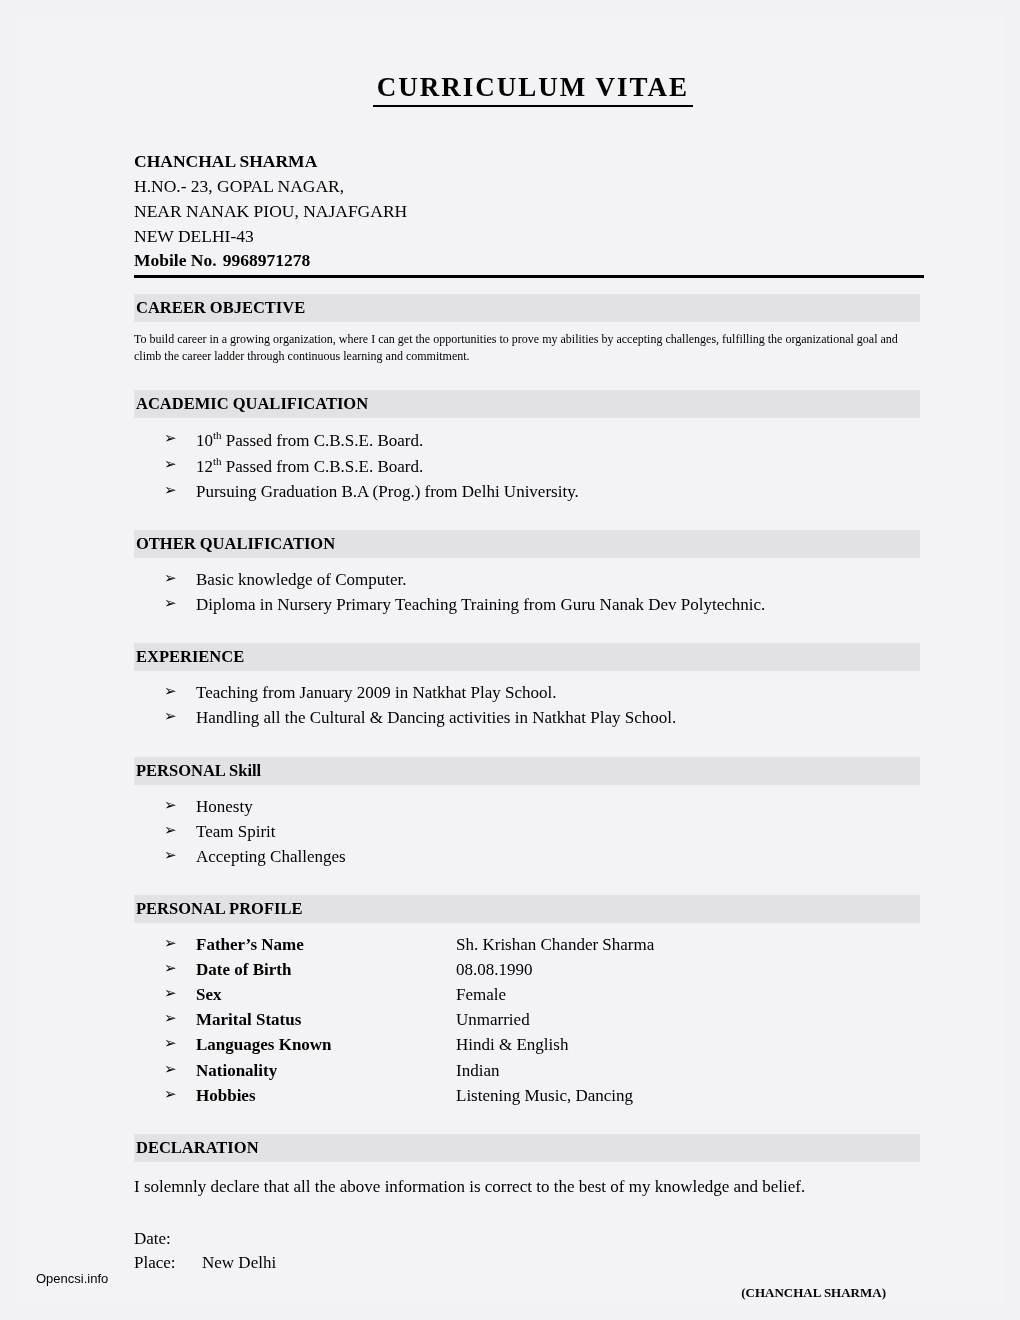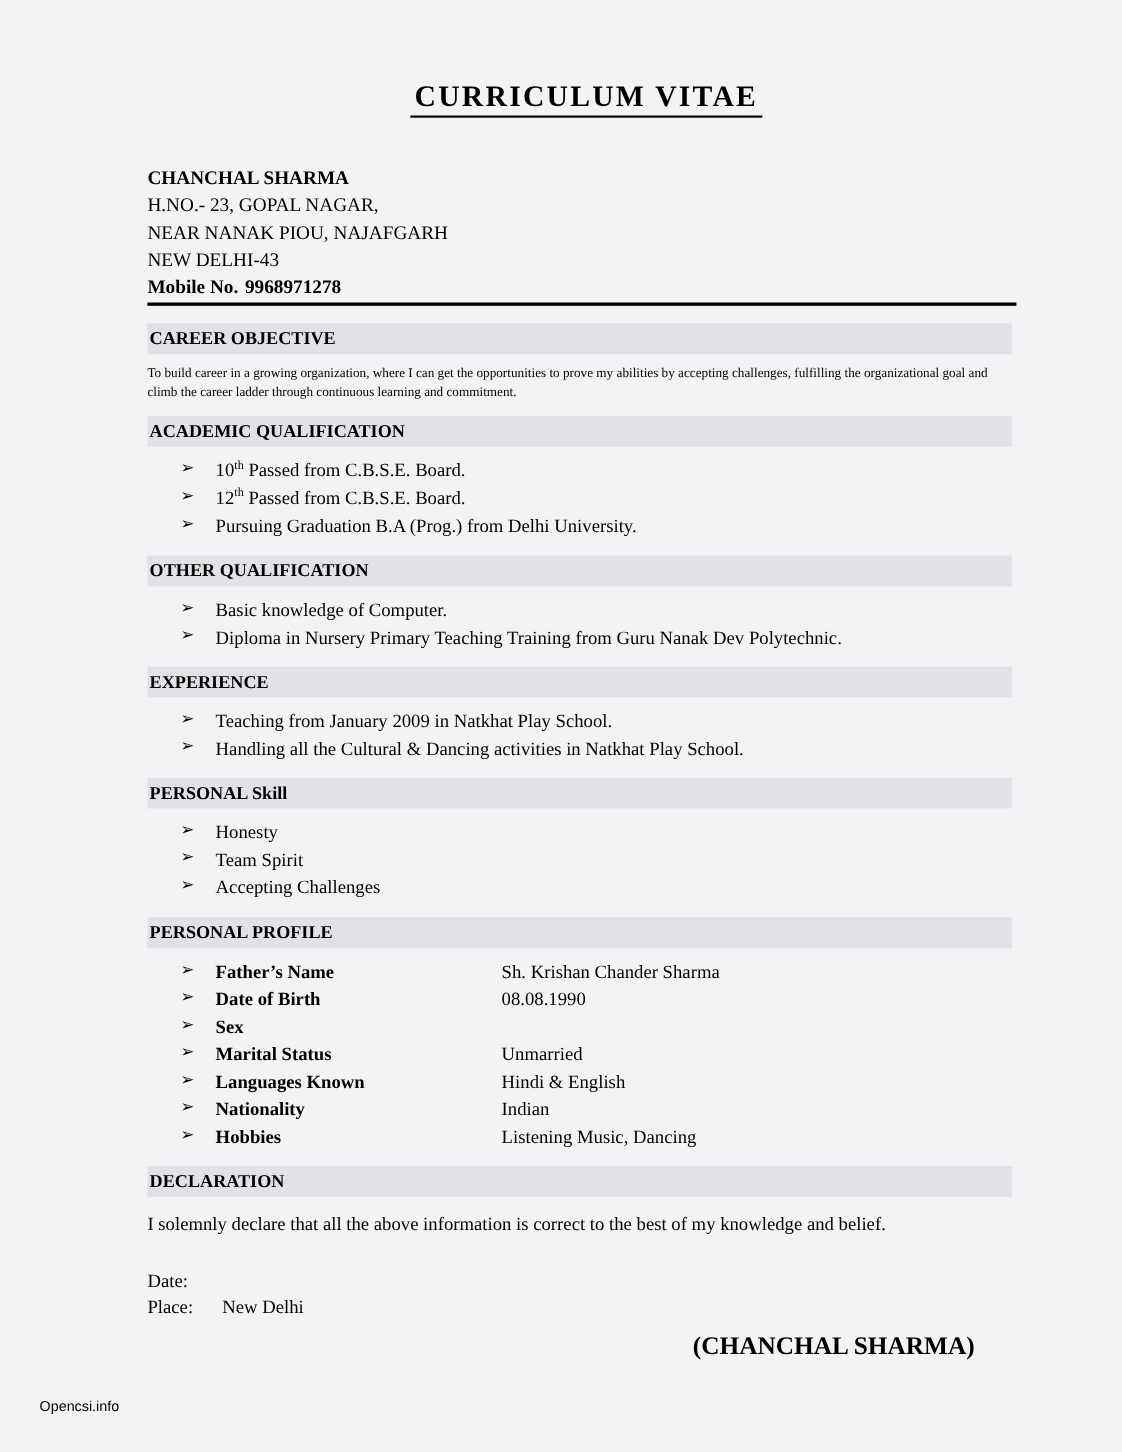--- a/index.html
+++ b/index.html
@@ -66,21 +66,21 @@
     border: none;
     border-top: 3px solid #000;
     margin: 2px 0 0 0;
     width: 790px;
   }
   .section-head {
     background: #e2e2e6;
     font-weight: bold;
     font-size: 16.5px;
     padding: 4px 4px 4px 2px;
-    margin-top: 14px;
+    margin-top: 26px;
     width: 786px;
     box-sizing: border-box;
   }
   .section-head.first { margin-top: 16px; }
   .para {
     font-size: 12px;
     line-height: 1.38;
     margin: 9px 0 0 0;
     width: 786px;
   }
@@ -139,21 +139,21 @@
   .date-place {
     font-size: 17px;
     line-height: 1.42;
     margin-top: 28px;
   }
   .dp-row { display: flex; }
   .dp-label { width: 68px; flex: 0 0 68px; }
   .sign {
     text-align: right;
     font-weight: bold;
-    font-size: 23px;
+    font-size: 13px;
     margin-top: 10px;
     padding-right: 46px;
   }
   .watermark {
     position: absolute;
     left: 20px;
     bottom: 18px;
     font-size: 13px;
     color: #000000;
     font-family: "Liberation Sans", sans-serif;
@@ -212,20 +212,21 @@
       <li>
         <span class="profile-label">Father’s Name</span>
         <span class="profile-value">Sh. Krishan Chander Sharma</span>
       </li>
       <li>
         <span class="profile-label">Date of Birth</span>
         <span class="profile-value">08.08.1990</span>
       </li>
       <li>
         <span class="profile-label">Sex</span>
+        <span class="profile-value">Female</span>
       </li>
       <li>
         <span class="profile-label">Marital Status</span>
         <span class="profile-value">Unmarried</span>
       </li>
       <li>
         <span class="profile-label">Languages Known</span>
         <span class="profile-value">Hindi &amp; English</span>
       </li>
       <li>

